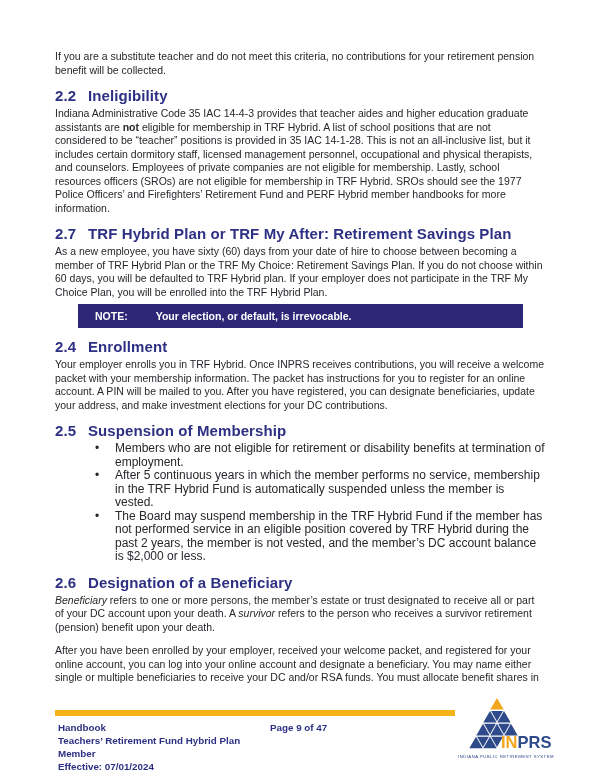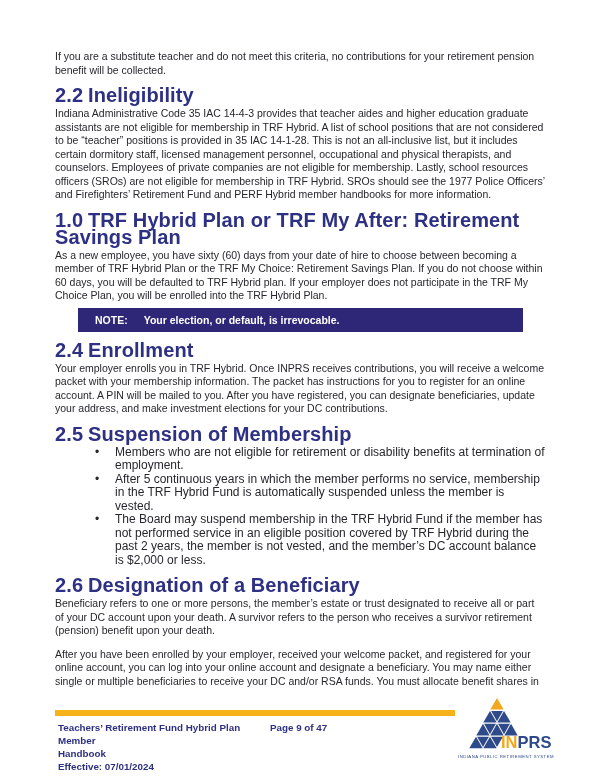--- a/index.html
+++ b/index.html
@@ -17,43 +17,43 @@
     padding:50px 83px 0 55px;
   }
   .body{
     font-size:10.5px;
     line-height:13.5px;
     margin:0;
     text-align:left;
     color:#27262c;
   }
   h2{
-    font-size:20px;
+    font-size:15px;
     line-height:17px;
     font-weight:bold;
     color:#2d3083;
     margin:10px 0 3px 0;
     letter-spacing:0.1px;
   }
   .hnum{display:inline-block;width:33px;}
-  .b{font-weight:normal;}
-  .i{}
+  .b{font-weight:bold;}
+  .i{font-style:italic;}
   .note{
     margin:5px 0 5px 23px;
     width:428px;
     height:24px;
     background:#2e2778;
     color:#ffffff;
     display:flex;
     align-items:center;
     padding-left:17px;
     font-size:10.5px;
     font-weight:bold;
   }
-  .note-label{margin-right:16px;text-align:right;}
+  .note-label{margin-right:28px;text-align:right;}
   .bullets{
     list-style:none;
     margin:0;
     padding:0 0 0 60px;
   }
   .bullets li{
     position:relative;
     font-size:12px;
     line-height:13.5px;
   }
@@ -85,21 +85,21 @@
 <body>
 
 <div class="page">
   <div class="content">
 
     <p class="body">If you are a substitute teacher and do not meet this criteria, no contributions for your retirement pension benefit will be collected.</p>
 
     <h2><span class="hnum">2.2</span><span>Ineligibility</span></h2>
     <p class="body"><span>Indiana Administrative Code 35 IAC 14-4-3 provides that teacher aides and higher education graduate assistants are </span><span class="b">not</span><span> eligible for membership in TRF Hybrid. A list of school positions that are not considered to be “teacher” positions is provided in 35 IAC 14-1-28. This is not an all-inclusive list, but it includes certain dormitory staff, licensed management personnel, occupational and physical therapists, and counselors. Employees of private companies are not eligible for membership. Lastly, school resources officers (SROs) are not eligible for membership in TRF Hybrid. SROs should see the 1977 Police Officers’ and Firefighters’ Retirement Fund and PERF Hybrid member handbooks for more information.</span></p>
 
-    <h2><span class="hnum">1.0</span><span>TRF Hybrid Plan or TRF My After: Retirement Savings Plan</span></h2>
+    <h2><span class="hnum">2.7</span><span>TRF Hybrid Plan or TRF My After: Retirement Savings Plan</span></h2>
     <p class="body"><span>As a new employee, you have sixty (60) days from your date of hire to choose between becoming a member of TRF Hybrid Plan or the TRF My Choice: Retirement Savings Plan. If you do not choose within 60 days, you will be defaulted to TRF Hybrid plan. If your employer does not participate in the TRF My Choice Plan, you will be enrolled into the TRF Hybrid Plan.</span></p>
 
     <div class="note">
       <span class="note-label">NOTE:</span>
       <span class="note-text">Your election, or default, is irrevocable.</span>
     </div>
 
     <h2><span class="hnum">2.4</span><span>Enrollment</span></h2>
     <p class="body"><span>Your employer enrolls you in TRF Hybrid. Once INPRS receives contributions, you will receive a welcome packet with your membership information. The packet has instructions for you to register for an online account. A PIN will be mailed to you. After you have registered, you can designate beneficiaries, update your address, and make investment elections for your DC contributions.</span></p>
 
@@ -113,22 +113,22 @@
     <h2><span class="hnum">2.6</span><span>Designation of a Beneficiary</span></h2>
     <p class="body"><span class="i">Beneficiary</span><span> refers to one or more persons, the member’s estate or trust designated to receive all or part of your DC account upon your death. A </span><span class="i">survivor</span><span> refers to the person who receives a survivor retirement (pension) benefit upon your death.</span></p>
     <p class="body p2"><span>After you have been enrolled by your employer, received your welcome packet, and registered for your online account, you can log into your online account and designate a beneficiary. You may name either single or multiple beneficiaries to receive your DC and/or RSA funds. You must allocate benefit shares in</span></p>
 
   </div>
 
   <div class="footer">
     <div class="gold-bar"></div>
     <div class="footer-row">
       <div class="doc-info">
+        <div>Handbook</div>
         <div>Teachers’ Retirement Fund Hybrid Plan Member</div>
-        <div>Handbook</div>
         <div>Effective: 07/01/2024</div>
       </div>
       <div class="page-num">Page 9 of 47</div>
     </div>
 
     <svg class="logo" viewBox="0 0 102 65">
       <g>
 
         <polygon points="42,1 35.3,12.6 48.7,12.6" fill="#F2A71F"></polygon>
 

